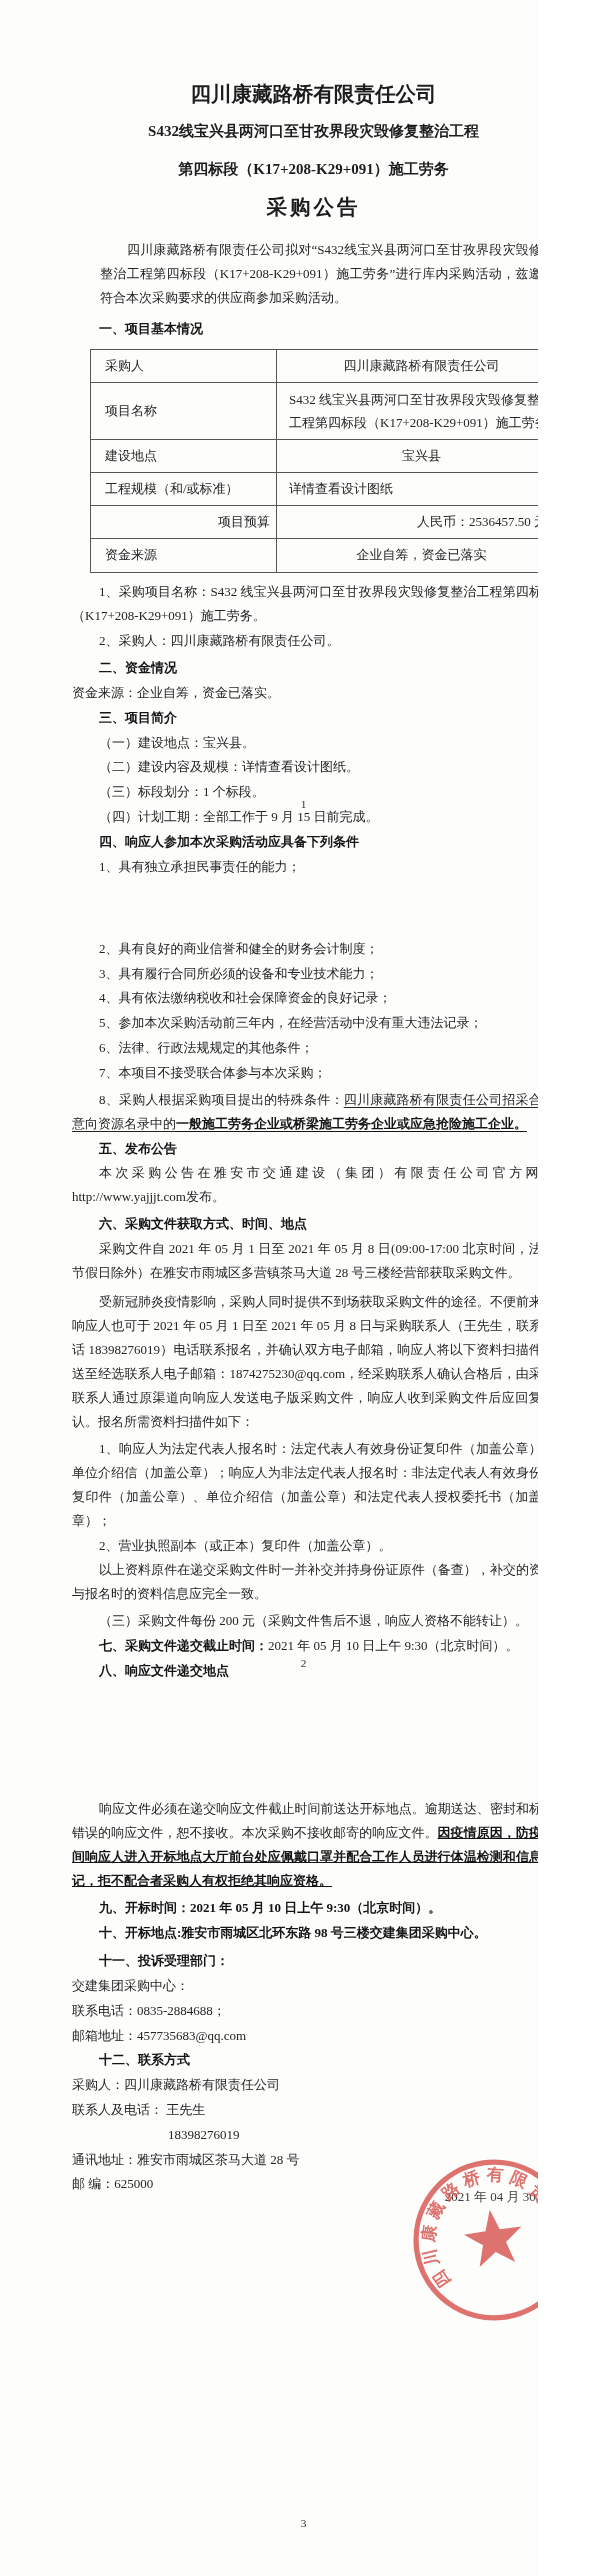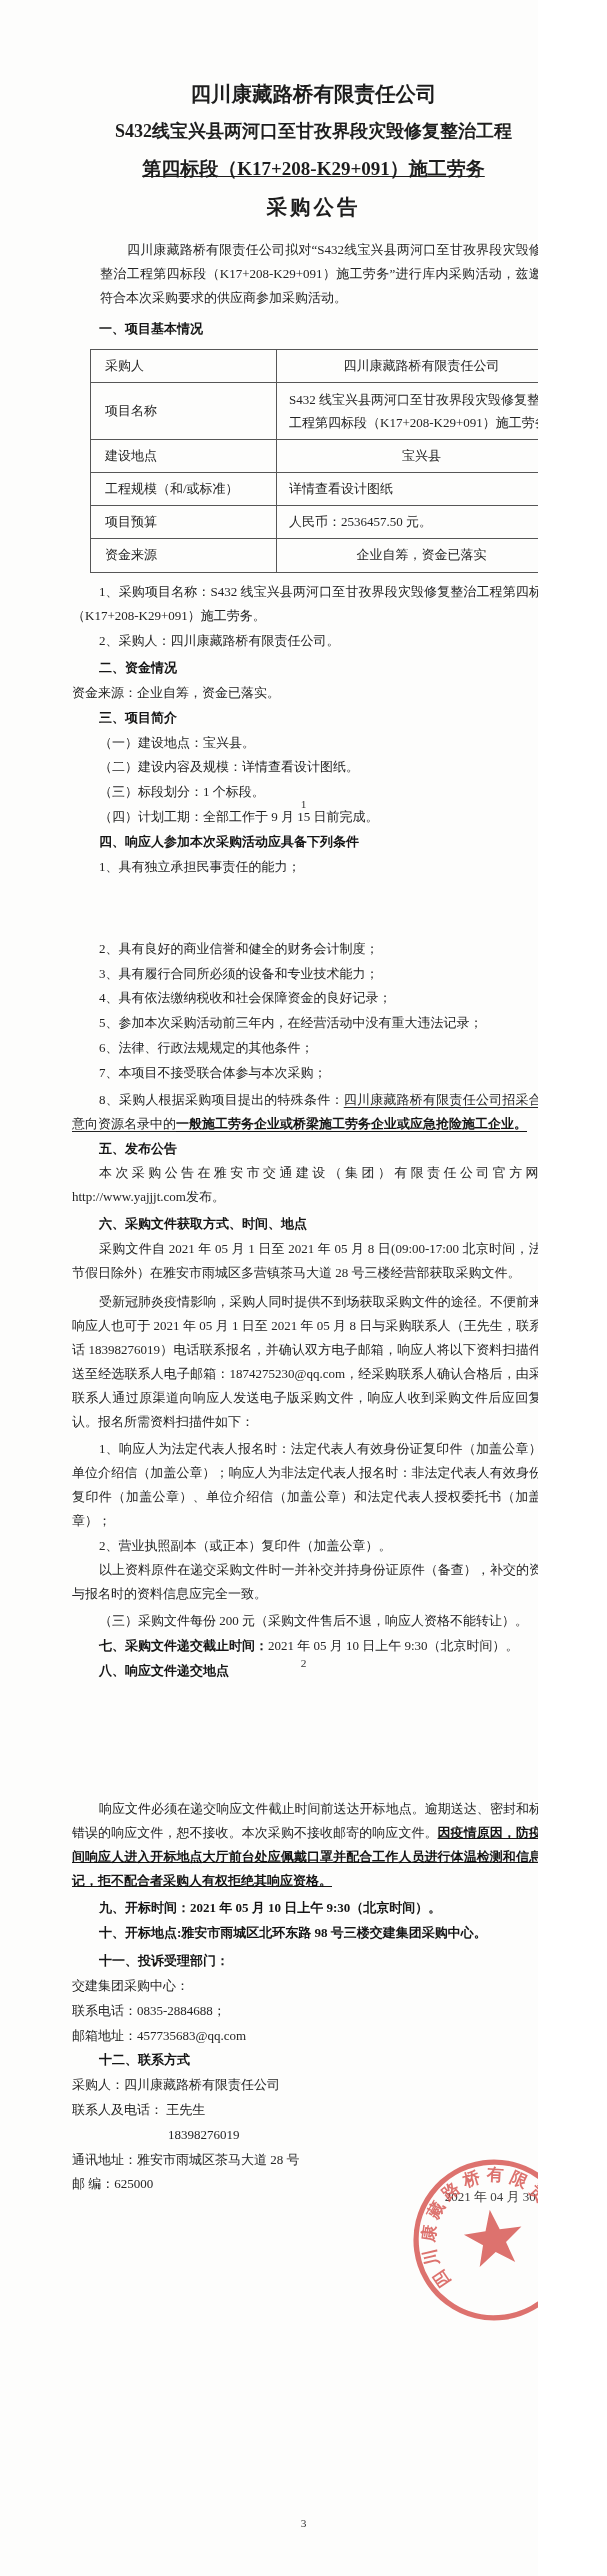--- a/index.html
+++ b/index.html
@@ -13,39 +13,39 @@
     overflow:hidden;
   }
   .page{position:absolute;left:0;width:607px;box-sizing:border-box;padding-left:72px;padding-right:52px;}
   .page1{top:0;height:857px;}
   .page2{top:857px;height:859px;}
   .page3{top:1716px;height:860px;}
 
   
   .title-wrap{margin-top:76px;text-align:center;color:#1d1d1d;}
   .t-line1{font-size:20.5px;font-weight:bold;line-height:36px;}
-  .t-line2{font-size:18px;font-weight:bold;line-height:38px;}
-  .t-line3{font-size:19px;font-weight:bold;line-height:38px;text-decoration:underline;}
+  .t-line2{font-size:15px;font-weight:bold;line-height:38px;}
+  .t-line3{font-size:15px;font-weight:bold;line-height:38px;}
   .t-line4{font-size:20.5px;font-weight:bold;line-height:39px;letter-spacing:3px;}
 
   
   .p{font-size:13px;line-height:24px;margin:0.8px 0;text-align:justify;text-indent:27px;}
   .p.noindent{text-indent:0;}
   .h{font-weight:bold;color:#151515;}
   .u{text-decoration:underline;text-underline-offset:3px;}
   .b{font-weight:bold;color:#151515;text-decoration:underline;}
 
   
   .info-table{border-collapse:collapse;margin:7.6px 0 0 18px;width:477px;font-size:13px;table-layout:fixed;}
   .info-table td{border:1.5px solid #565656;padding:3px 6px;vertical-align:middle;}
   .info-table td.lbl{width:165px;padding-left:14px;}
   .info-table td.val{padding-left:12px;}
   .info-table td.val.c{text-align:center;padding-left:6px;}
   .r0 td{height:26px;} .r1 td{height:50px;line-height:23px;} .r2 td{height:26px;}
-  .r3 td{height:26px;} .r4 td{height:26px;} .r5 td{height:27px;}
+  .r3 td{height:26px;} .r4 td{height:26px;text-align:right;} .r5 td{height:27px;}
 
   .mt14{margin-top:10.6px;margin-left:28px;} .mt10{margin-top:7.6px;} .mt6{margin-top:4.6px;} .mt4{margin-top:3px;}
 
   .pageno{position:absolute;left:0;right:0;bottom:47px;text-align:center;font-size:11.4px;color:#333;}
 
   
   .phone-line{margin-left:96px;}
   .doc-date{position:absolute;top:472px;right:55px;font-size:13px;color:#404040;z-index:1;}
   .stamp{position:absolute;left:410px;top:440px;width:168px;height:168px;z-index:2;opacity:0.82;transform:rotate(-8deg);}
 </style>

